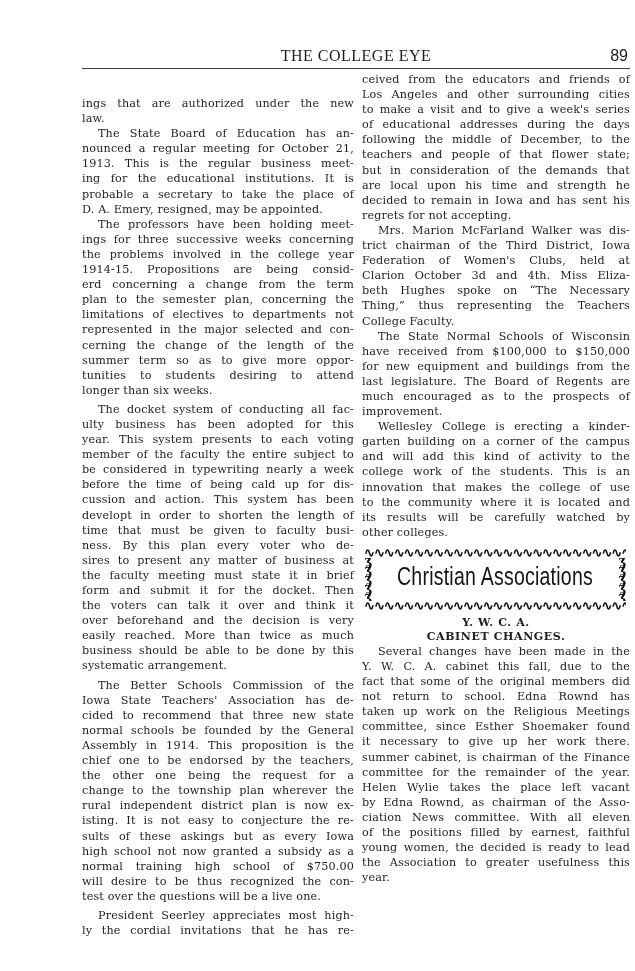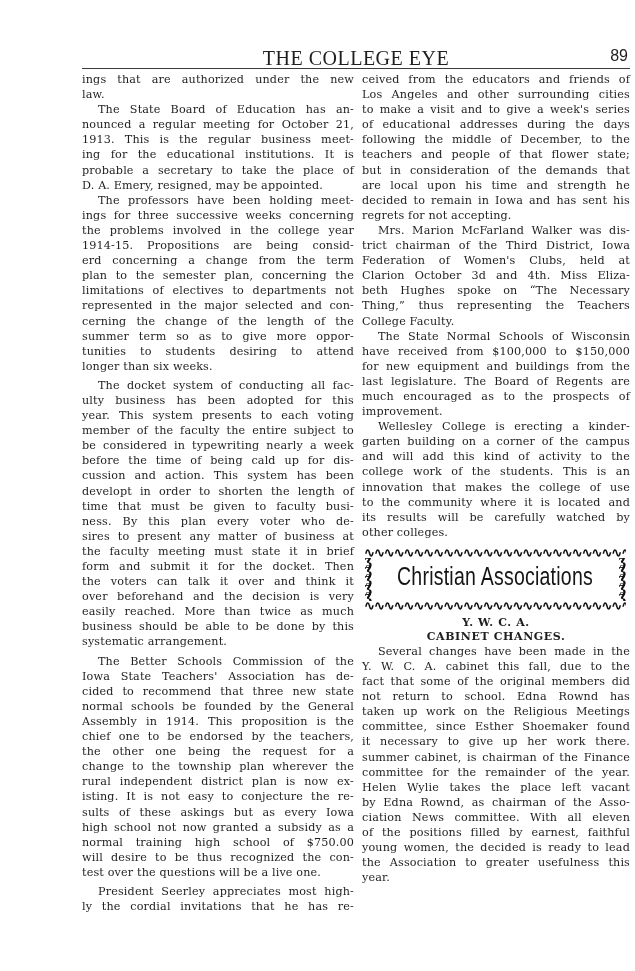--- a/index.html
+++ b/index.html
@@ -1,25 +1,25 @@
 <!DOCTYPE html>
 <html><head>
 <meta charset="utf-8">
 <style>
   html, body { margin: 0; padding: 0; background: #ffffff; }
   body { width: 635px; height: 971px; position: relative; overflow: hidden;
          font-family: "DejaVu Serif", "Liberation Serif", serif; color: #1e1e1e; }
   .header { position: absolute; left: 82px; top: 46px; width: 548px; height: 22px;
             border-bottom: 1px solid #3a3a3a; }
   .header .title { position: absolute; left: 0; right: 0; top: 1px; text-align: center;
-                   font-family: "Liberation Serif", serif; font-size: 20px; letter-spacing: 0.5px; }
+                   font-family: "Liberation Serif", serif; font-size: 16px; letter-spacing: 0.5px; }
   .header .pagenum { position: absolute; right: 2px; top: 1px;
                      font-family: Liberation Sans, sans-serif; font-size: 16px; }
   .col { position: absolute; top: 72px; width: 272px; }
-  .col.left { left: 82px; }
+  .col.left { left: 82px; margin-top: 24px; }
   .col.right { left: 362px; width: 268px; }
   .line { font-size: 11.2px; line-height: 15.1px; height: 15.1px; white-space: nowrap;
           text-align: justify; text-align-last: justify; letter-spacing: 0.15px; }
   .line.last { text-align-last: left; }
   .line.indent { padding-left: 16px; }
   .gap { height: 4px; }
   .banner { position: relative; width: 262px; height: 62px; margin: 8px 0 6px 2px; }
   .banner .wave { position: absolute; left: 0; right: 0; height: 9px; overflow: hidden;
                   font-size: 13px; line-height: 9px; letter-spacing: -1px; font-weight: bold; color: #111; white-space: nowrap; }
   .banner .wave.top { top: 0; }

